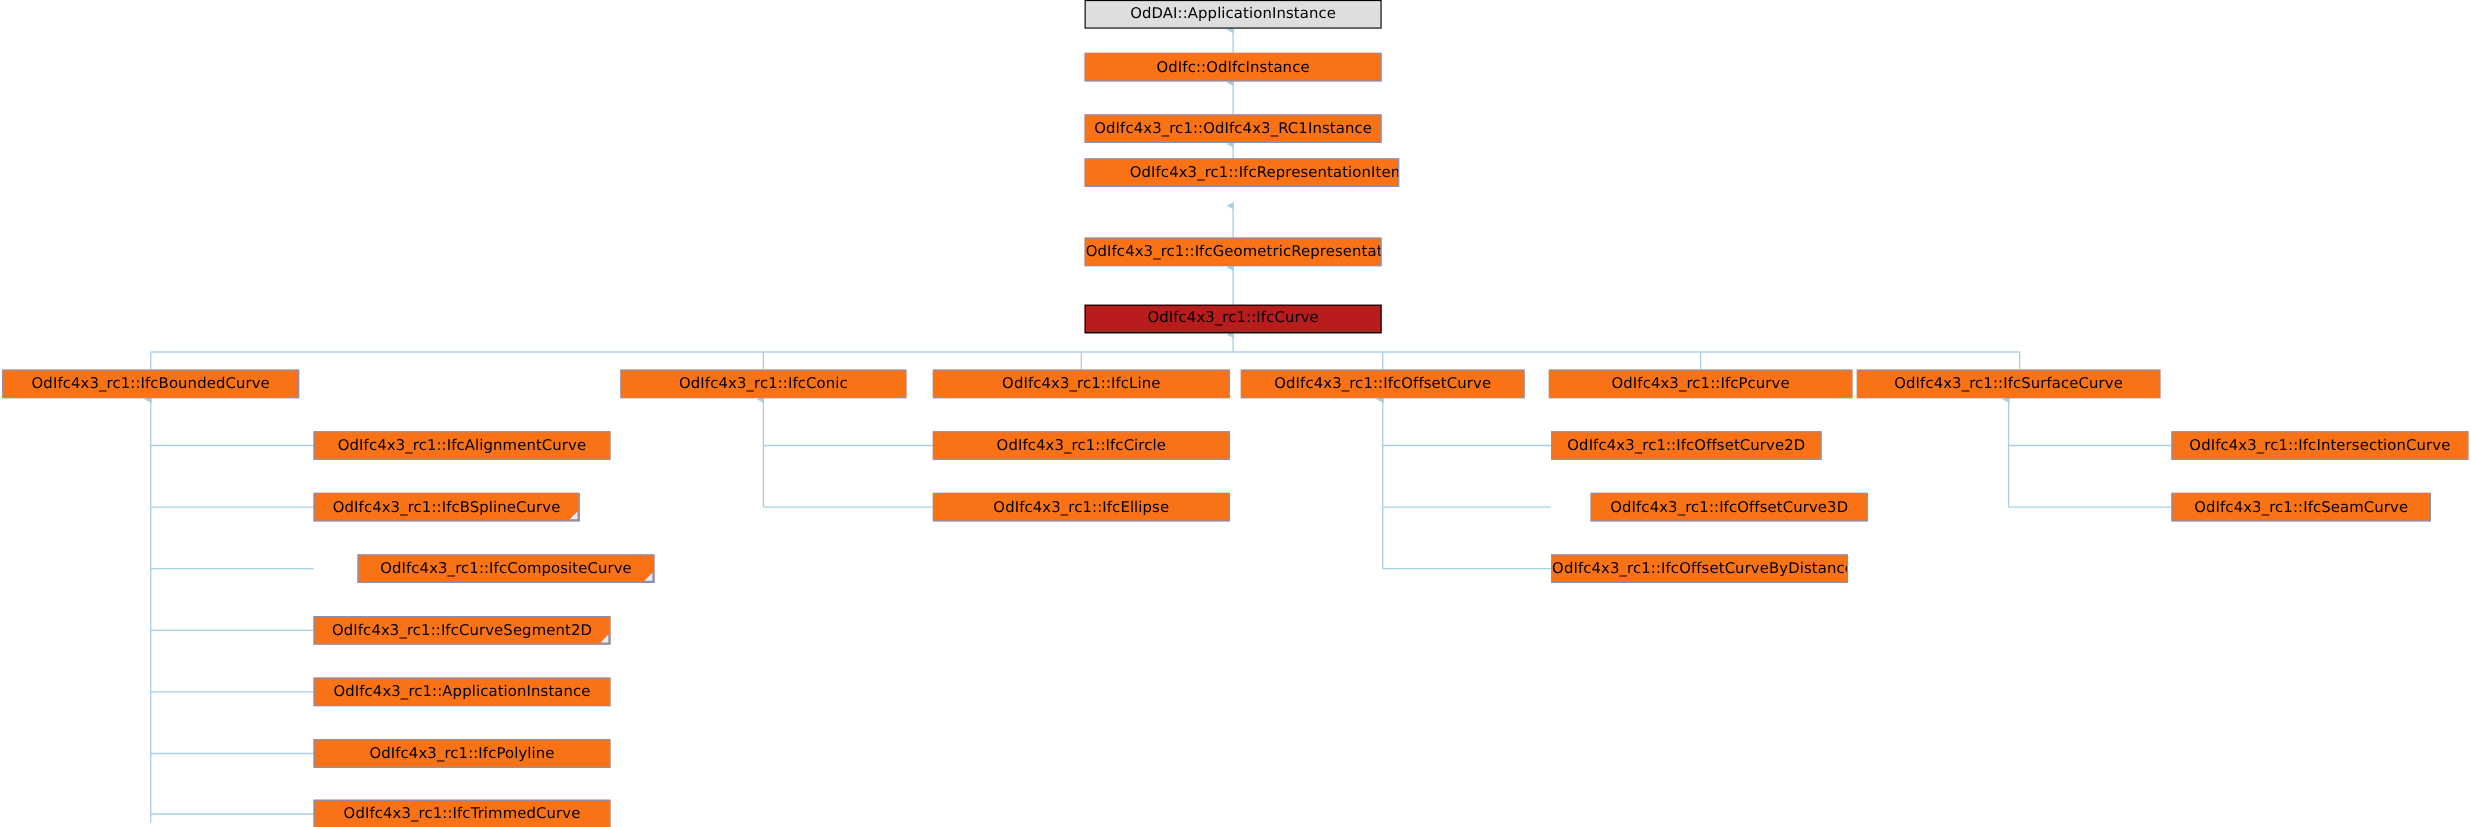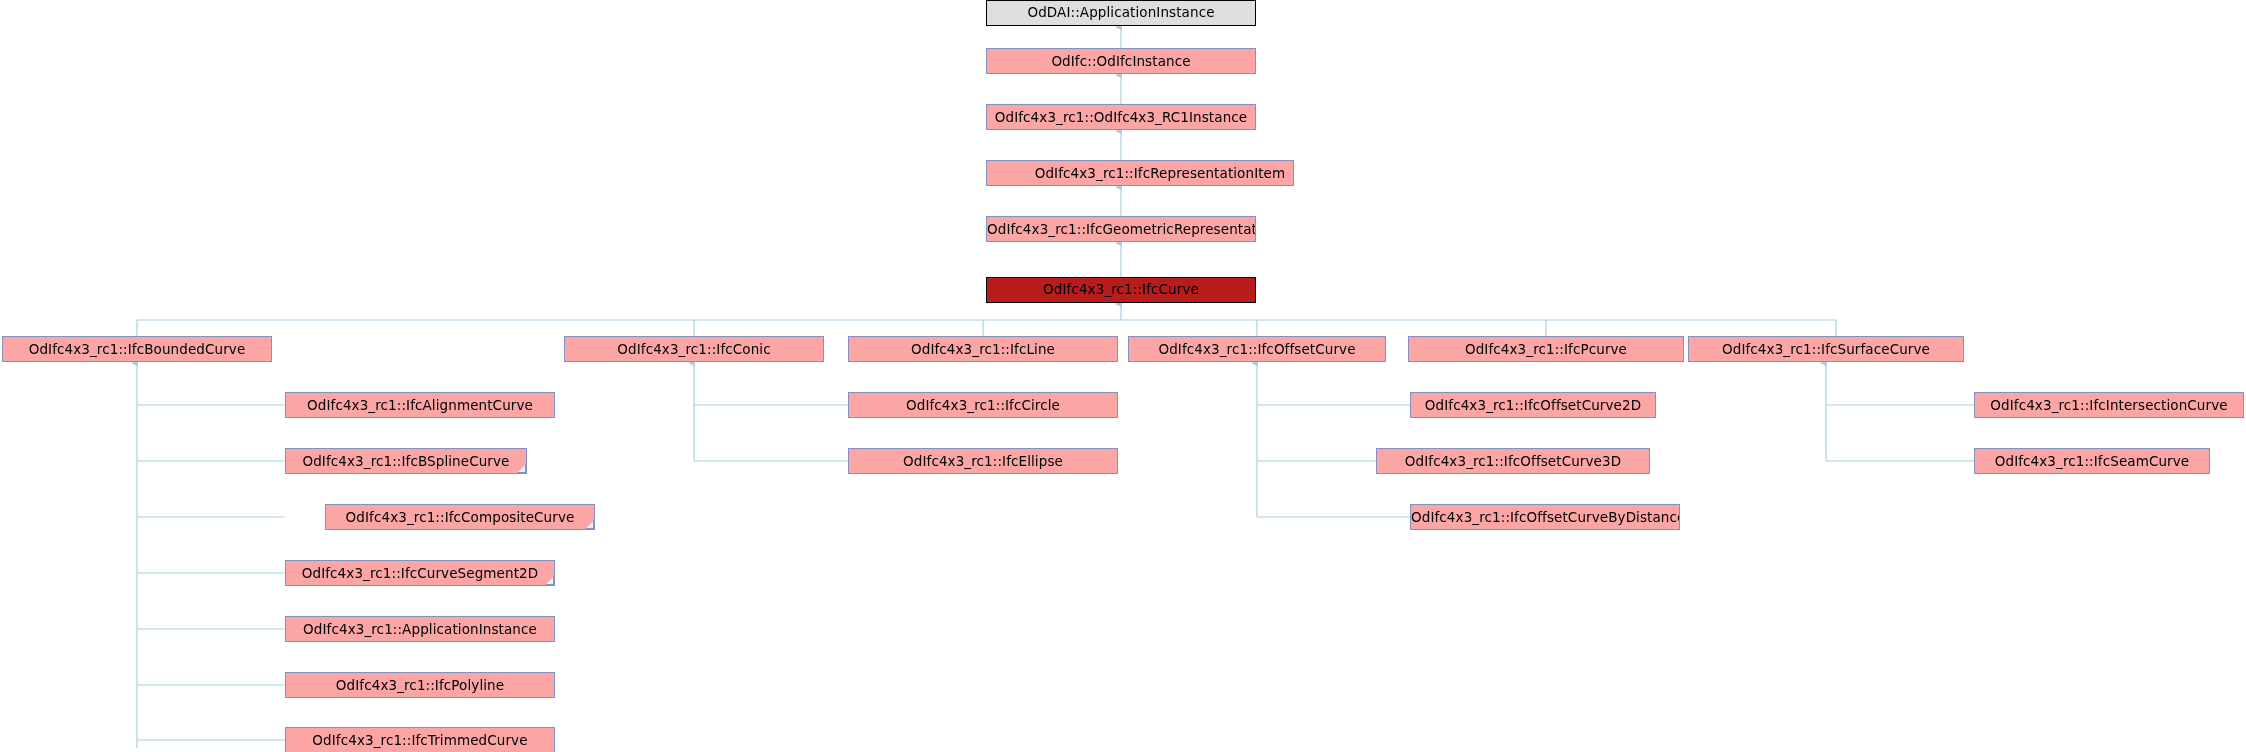--- a/index.html
+++ b/index.html
@@ -24,21 +24,21 @@
   .node{
     position:absolute;
     box-sizing:border-box;
     height:26px;
     line-height:24px;
     text-align:center;
     font-size:13.5px;
     color:#000000;
     white-space:nowrap;
     overflow:hidden;
-    background:#fca5a5;
+    background:#f97316;
     border:1px solid #8094c4;
     letter-spacing:0.1px;
   }
   .node.root{
     background:#dedede;
     border:1.5px solid #000000;
     line-height:23px;
   }
   .node.current{
     background:#b91c1c;
@@ -115,37 +115,37 @@
       <line x1="1826" y1="461" x2="1826" y2="363" marker-end="url(#uparrow)"></line>
       <line x1="1826" y1="405" x2="1974" y2="405"></line>
       <line x1="1826" y1="461" x2="1974" y2="461"></line>
     </g>
   </svg>
 
   <div id="nodes">
       <div class="node root" style="left: 986px; top: 0px; width: 270px;">OdDAI::ApplicationInstance</div>
       <div class="node" style="left: 986px; top: 48px; width: 270px;">OdIfc::OdIfcInstance</div>
       <div class="node" style="left: 986px; top: 104px; width: 270px;">OdIfc4x3_rc1::OdIfc4x3_RC1Instance</div>
-      <div class="node" style="left: 986px; top: 160px; width: 308px; padding-left: 40px;">OdIfc4x3_rc1::IfcRepresentationItem</div>
+      <div class="node" style="left: 986px; top: 144px; width: 286px; padding-left: 40px;">OdIfc4x3_rc1::IfcRepresentationItem</div>
       <div class="node" style="left: 986px; top: 216px; width: 270px;">OdIfc4x3_rc1::IfcGeometricRepresentationItem</div>
       <div class="node current" style="left: 986px; top: 277px; width: 270px;">OdIfc4x3_rc1::IfcCurve</div>
       <div class="node" style="left: 2px; top: 336px; width: 270px;">OdIfc4x3_rc1::IfcBoundedCurve</div>
       <div class="node" style="left: 564px; top: 336px; width: 260px;">OdIfc4x3_rc1::IfcConic</div>
       <div class="node" style="left: 848px; top: 336px; width: 270px;">OdIfc4x3_rc1::IfcLine</div>
       <div class="node" style="left: 1128px; top: 336px; width: 258px;">OdIfc4x3_rc1::IfcOffsetCurve</div>
       <div class="node" style="left: 1408px; top: 336px; width: 276px;">OdIfc4x3_rc1::IfcPcurve</div>
       <div class="node" style="left: 1688px; top: 336px; width: 276px;">OdIfc4x3_rc1::IfcSurfaceCurve</div>
       <div class="node" style="left: 285px; top: 392px; width: 270px;">OdIfc4x3_rc1::IfcAlignmentCurve</div>
       <div class="node folded" style="left: 285px; top: 448px; width: 242px;">OdIfc4x3_rc1::IfcBSplineCurve</div>
       <div class="node folded" style="left: 285px; top: 504px; width: 270px; margin-left: 40px;">OdIfc4x3_rc1::IfcCompositeCurve</div>
       <div class="node folded" style="left: 285px; top: 560px; width: 270px;">OdIfc4x3_rc1::IfcCurveSegment2D</div>
       <div class="node" style="left: 285px; top: 616px; width: 270px;">OdIfc4x3_rc1::ApplicationInstance</div>
       <div class="node" style="left: 285px; top: 672px; width: 270px;">OdIfc4x3_rc1::IfcPolyline</div>
       <div class="node" style="left: 285px; top: 727px; width: 270px;">OdIfc4x3_rc1::IfcTrimmedCurve</div>
       <div class="node" style="left: 848px; top: 392px; width: 270px;">OdIfc4x3_rc1::IfcCircle</div>
       <div class="node" style="left: 848px; top: 448px; width: 270px;">OdIfc4x3_rc1::IfcEllipse</div>
       <div class="node" style="left: 1410px; top: 392px; width: 246px;">OdIfc4x3_rc1::IfcOffsetCurve2D</div>
-      <div class="node" style="left: 1376px; top: 448px; width: 274px;">OdIfc4x3_rc1::IfcOffsetCurve3D</div>
+      <div class="node" style="left: 1446px; top: 448px; width: 252px;">OdIfc4x3_rc1::IfcOffsetCurve3D</div>
       <div class="node" style="left: 1410px; top: 504px; width: 270px;">OdIfc4x3_rc1::IfcOffsetCurveByDistances</div>
       <div class="node" style="left: 1974px; top: 392px; width: 270px;">OdIfc4x3_rc1::IfcIntersectionCurve</div>
       <div class="node" style="left: 1974px; top: 448px; width: 236px;">OdIfc4x3_rc1::IfcSeamCurve</div>
     </div>
 </div>
 
 </body></html>

